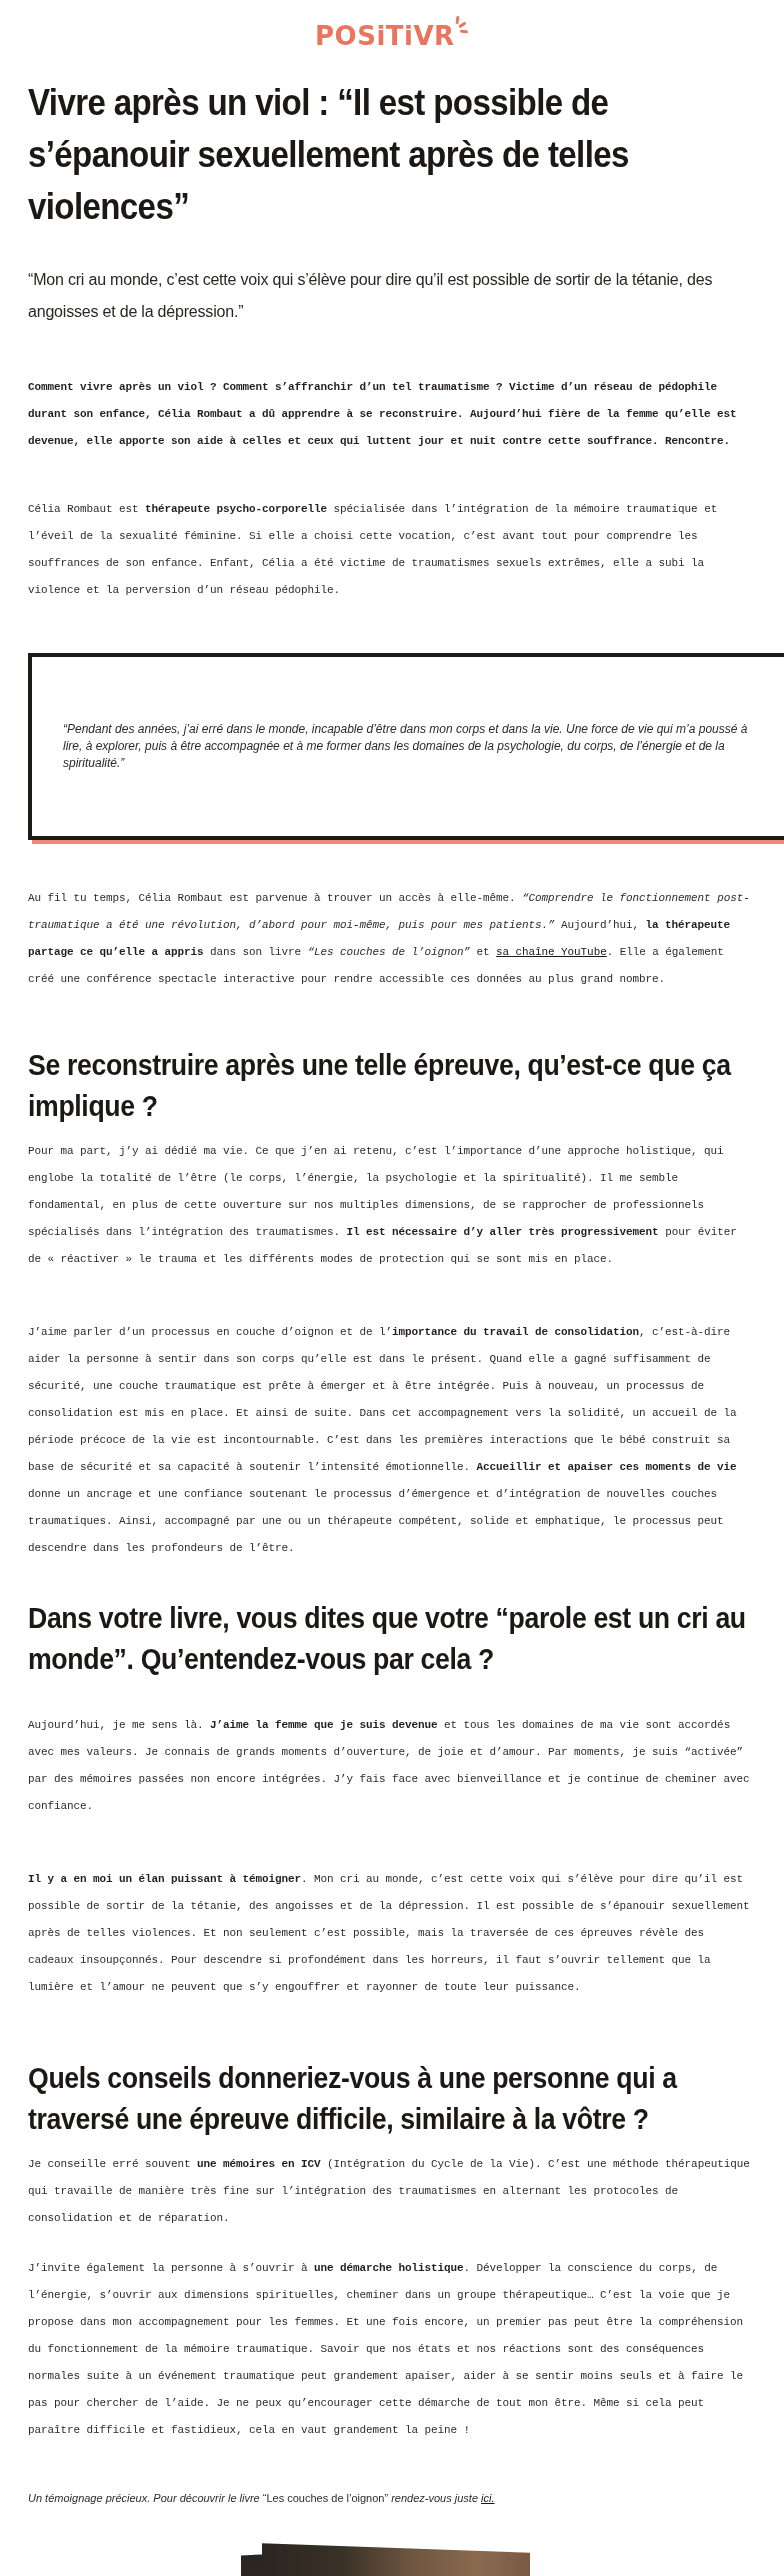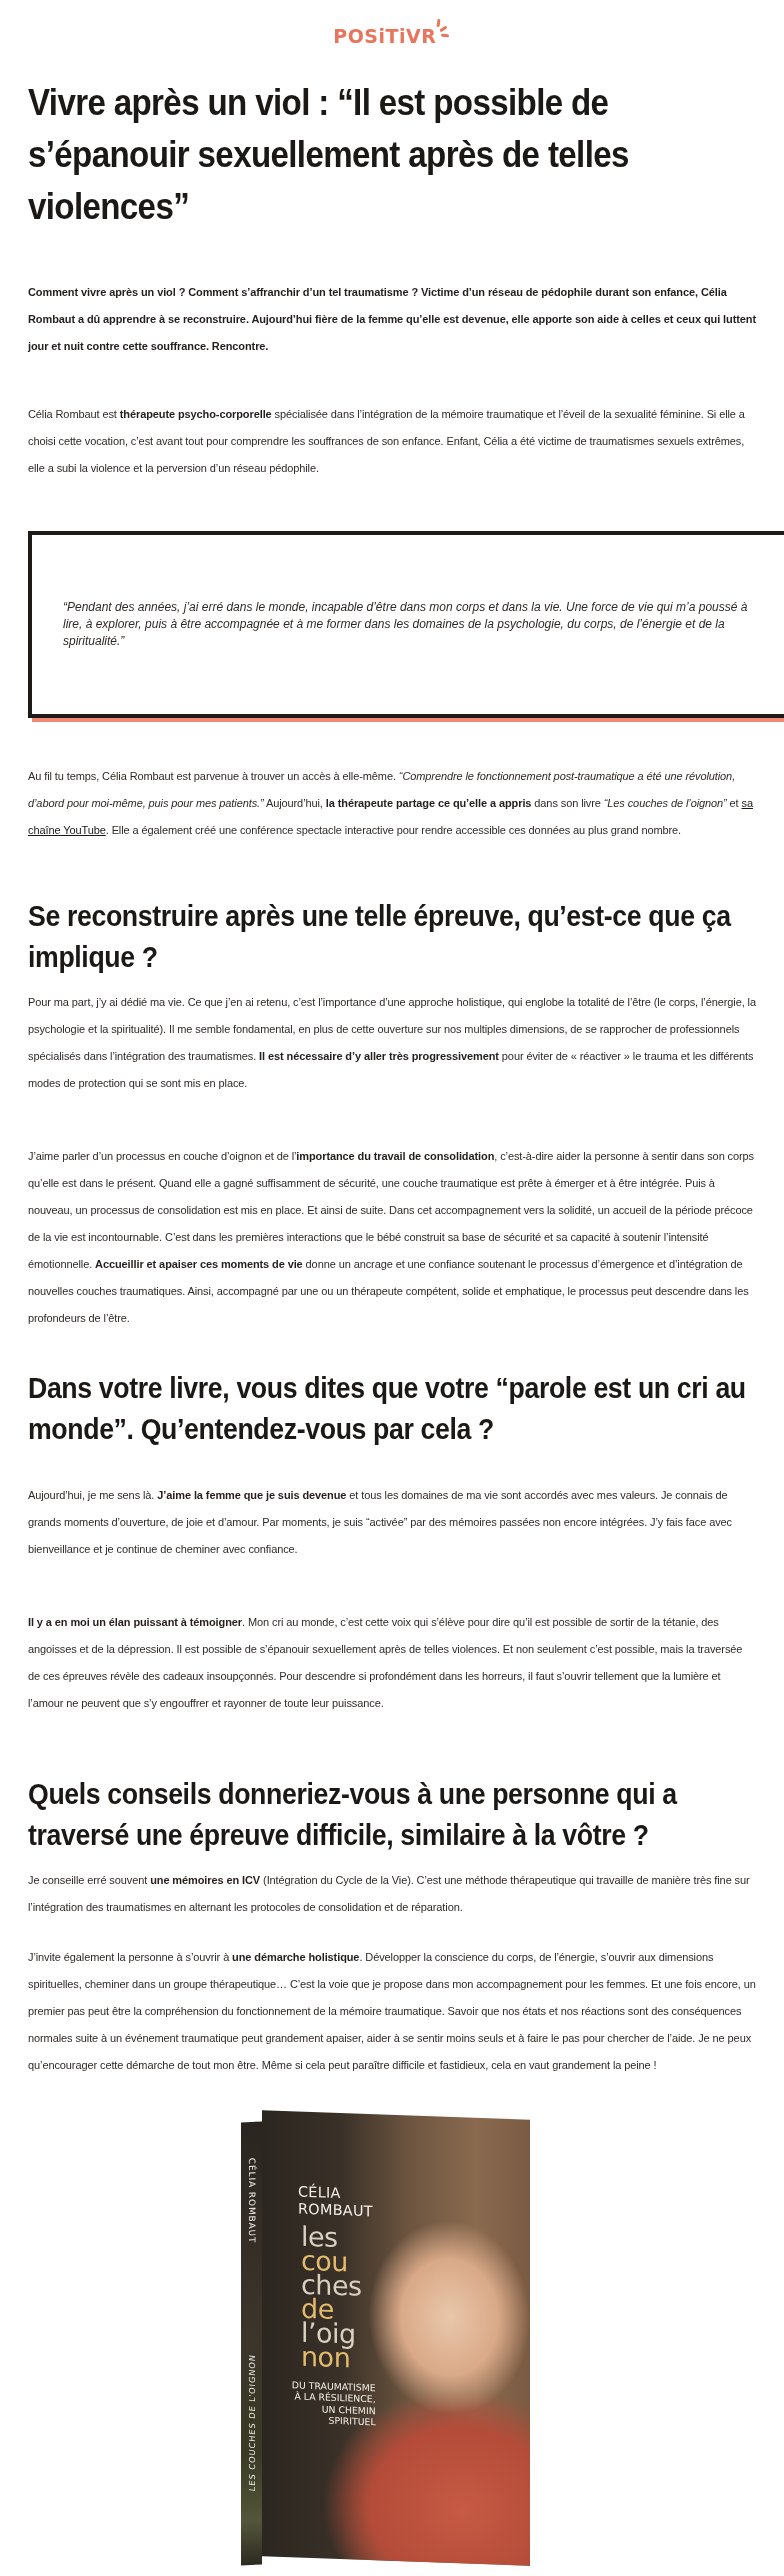--- a/index.html
+++ b/index.html
@@ -16,21 +16,21 @@
     height: 67px;
     display: flex;
     align-items: center;
     justify-content: center;
     padding-top: 5.2px;
   }
   .logo {
     position: relative;
     font-family: "DejaVu Sans", sans-serif;
     font-weight: 700;
-    font-size: 19px;
+    font-size: 26px;
     letter-spacing: 0.5px;
     color: #e8765e;
     line-height: 1;
     padding-right: 14.4px;
   }
   .logo .rays { position: absolute; right: 0; top: -7.2px; width: 15.5px; height: 20.6px; }
   .logo .rays i { position: absolute; display: block; background: #e8765e; border-radius: 1.5px; }
   .logo .r1 { left: 2.1px; top: 0; width: 3.1px; height: 8.2px; transform: rotate(8deg); }
   .logo .r2 { left: 7.2px; top: 5.2px; width: 3.1px; height: 7.7px; transform: rotate(55deg); }
   .logo .r3 { left: 6.2px; top: 14.4px; width: 8.2px; height: 3.1px; transform: rotate(6deg); }
@@ -53,20 +53,21 @@
     line-height: 32px;
     color: #2b2624;
     margin-top: 31px;
     letter-spacing: -0.2px;
   }
   p.body {
     font-size: 11px;
     line-height: 27px;
     color: #2f2a27;
     letter-spacing: -0.1px;
+    font-family: Liberation Mono, monospace;
   }
   p.body b, p.body strong { font-weight: 700; color: #241f1d; }
   p.body a, .cta a { color: #1c1816; text-decoration: underline; }
   .intro { margin-top: 46px; }
   .gap-60 { margin-top: 41px; }
   .gap-40 { margin-top: 46px; }
   .gap-30 { margin-top: 23px; }
 
   .quote-box {
     position: relative;
@@ -182,20 +183,21 @@
         <i class="r1"></i>
         <i class="r2"></i>
         <i class="r3"></i>
       </span>
   </a>
 </header>
 
 <main class="article">
   <h1 class="title">Vivre après un viol : “Il est possible de s’épanouir sexuellement après de telles violences”</h1>
 
+  <p class="lede">“Mon cri au monde, c’est cette voix qui s’élève pour dire qu’il est possible de sortir de la tétanie, des angoisses et de la dépression.”</p>
 
   <p class="body intro"><strong>Comment vivre après un viol ? Comment s’affranchir d’un tel traumatisme ? Victime d’un réseau de pédophile durant son enfance, Célia Rombaut a dû apprendre à se reconstruire. Aujourd’hui fière de la femme qu’elle est devenue, elle apporte son aide à celles et ceux qui luttent jour et nuit contre cette souffrance. Rencontre.</strong></p>
 
   <p class="body gap-60"><span>Célia Rombaut est </span><strong>thérapeute psycho-corporelle</strong><span> spécialisée dans l’intégration de la mémoire traumatique et l’éveil de la sexualité féminine. Si elle a choisi cette vocation, c’est avant tout pour comprendre les souffrances de son enfance. Enfant, Célia a été victime de traumatismes sexuels extrêmes, elle a subi la violence et la perversion d’un réseau pédophile.</span></p>
 
   <div class="quote-box">
     <div class="shadow"></div>
     <div class="frame">
       <p class="qtext">“Pendant des années, j’ai erré dans le monde, incapable d’être dans mon corps et dans la vie. Une force de vie qui m’a poussé à lire, à explorer, puis à être accompagnée et à me former dans les domaines de la psychologie, du corps, de l’énergie et de la spiritualité.”</p>
     </div>
@@ -208,20 +210,21 @@
   <p class="body gap-40"><span>J’aime parler d’un processus en couche d’oignon et de l’</span><strong>importance du travail de consolidation</strong><span>, c’est-à-dire aider la personne à sentir dans son corps qu’elle est dans le présent. Quand elle a gagné suffisamment de sécurité, une couche traumatique est prête à émerger et à être intégrée. Puis à nouveau, un processus de consolidation est mis en place. Et ainsi de suite. Dans cet accompagnement vers la solidité, un accueil de la période précoce de la vie est incontournable. C’est dans les premières interactions que le bébé construit sa base de sécurité et sa capacité à soutenir l’intensité émotionnelle. </span><strong>Accueillir et apaiser ces moments de vie</strong><span> donne un ancrage et une confiance soutenant le processus d’émergence et d’intégration de nouvelles couches traumatiques. Ainsi, accompagné par une ou un thérapeute compétent, solide et emphatique, le processus peut descendre dans les profondeurs de l’être.</span></p>
 
   <h2 class="section h2-2">Dans votre livre, vous dites que votre “parole est un cri au monde”. Qu’entendez-vous par cela ?</h2>
   <p class="body after-h2" style="margin-top:32px"><span>Aujourd’hui, je me sens là. </span><strong>J’aime la femme que je suis devenue</strong><span> et tous les domaines de ma vie sont accordés avec mes valeurs. Je connais de grands moments d’ouverture, de joie et d’amour. Par moments, je suis “activée” par des mémoires passées non encore intégrées. J’y fais face avec bienveillance et je continue de cheminer avec confiance.</span></p>
   <p class="body gap-40"><span></span><strong>Il y a en moi un élan puissant à témoigner</strong><span>. Mon cri au monde, c’est cette voix qui s’élève pour dire qu’il est possible de sortir de la tétanie, des angoisses et de la dépression. Il est possible de s’épanouir sexuellement après de telles violences. Et non seulement c’est possible, mais la traversée de ces épreuves révèle des cadeaux insoupçonnés. Pour descendre si profondément dans les horreurs, il faut s’ouvrir tellement que la lumière et l’amour ne peuvent que s’y engouffrer et rayonner de toute leur puissance.</span></p>
 
   <h2 class="section h2-3">Quels conseils donneriez-vous à une personne qui a traversé une épreuve difficile, similaire à la vôtre ?</h2>
   <p class="body after-h2"><span>Je conseille erré souvent </span><strong>une mémoires en ICV</strong><span> (Intégration du Cycle de la Vie). C’est une méthode thérapeutique qui travaille de manière très fine sur l’intégration des traumatismes en alternant les protocoles de consolidation et de réparation.</span></p>
   <p class="body gap-30"><span>J’invite également la personne à s’ouvrir à </span><strong>une démarche holistique</strong><span>. Développer la conscience du corps, de l’énergie, s’ouvrir aux dimensions spirituelles, cheminer dans un groupe thérapeutique… C’est la voie que je propose dans mon accompagnement pour les femmes. Et une fois encore, un premier pas peut être la compréhension du fonctionnement de la mémoire traumatique. Savoir que nos états et nos réactions sont des conséquences normales suite à un événement traumatique peut grandement apaiser, aider à se sentir moins seuls et à faire le pas pour chercher de l’aide. Je ne peux qu’encourager cette démarche de tout mon être. Même si cela peut paraître difficile et fastidieux, cela en vaut grandement la peine !</span></p>
 
+  <p class="cta"><span>Un témoignage précieux. Pour découvrir le livre </span><span class="upright">“Les couches de l’oignon”</span><span> rendez-vous juste </span><a>ici.</a></p>
 </main>
 
 <div class="book-wrap">
   <div class="book">
     <div class="spine">
       <span class="spine-text">CÉLIA ROMBAUT</span>
       <span class="spine-title">LES COUCHES DE L’OIGNON</span>
     </div>
     <div class="cover">
       <div class="author-name">

